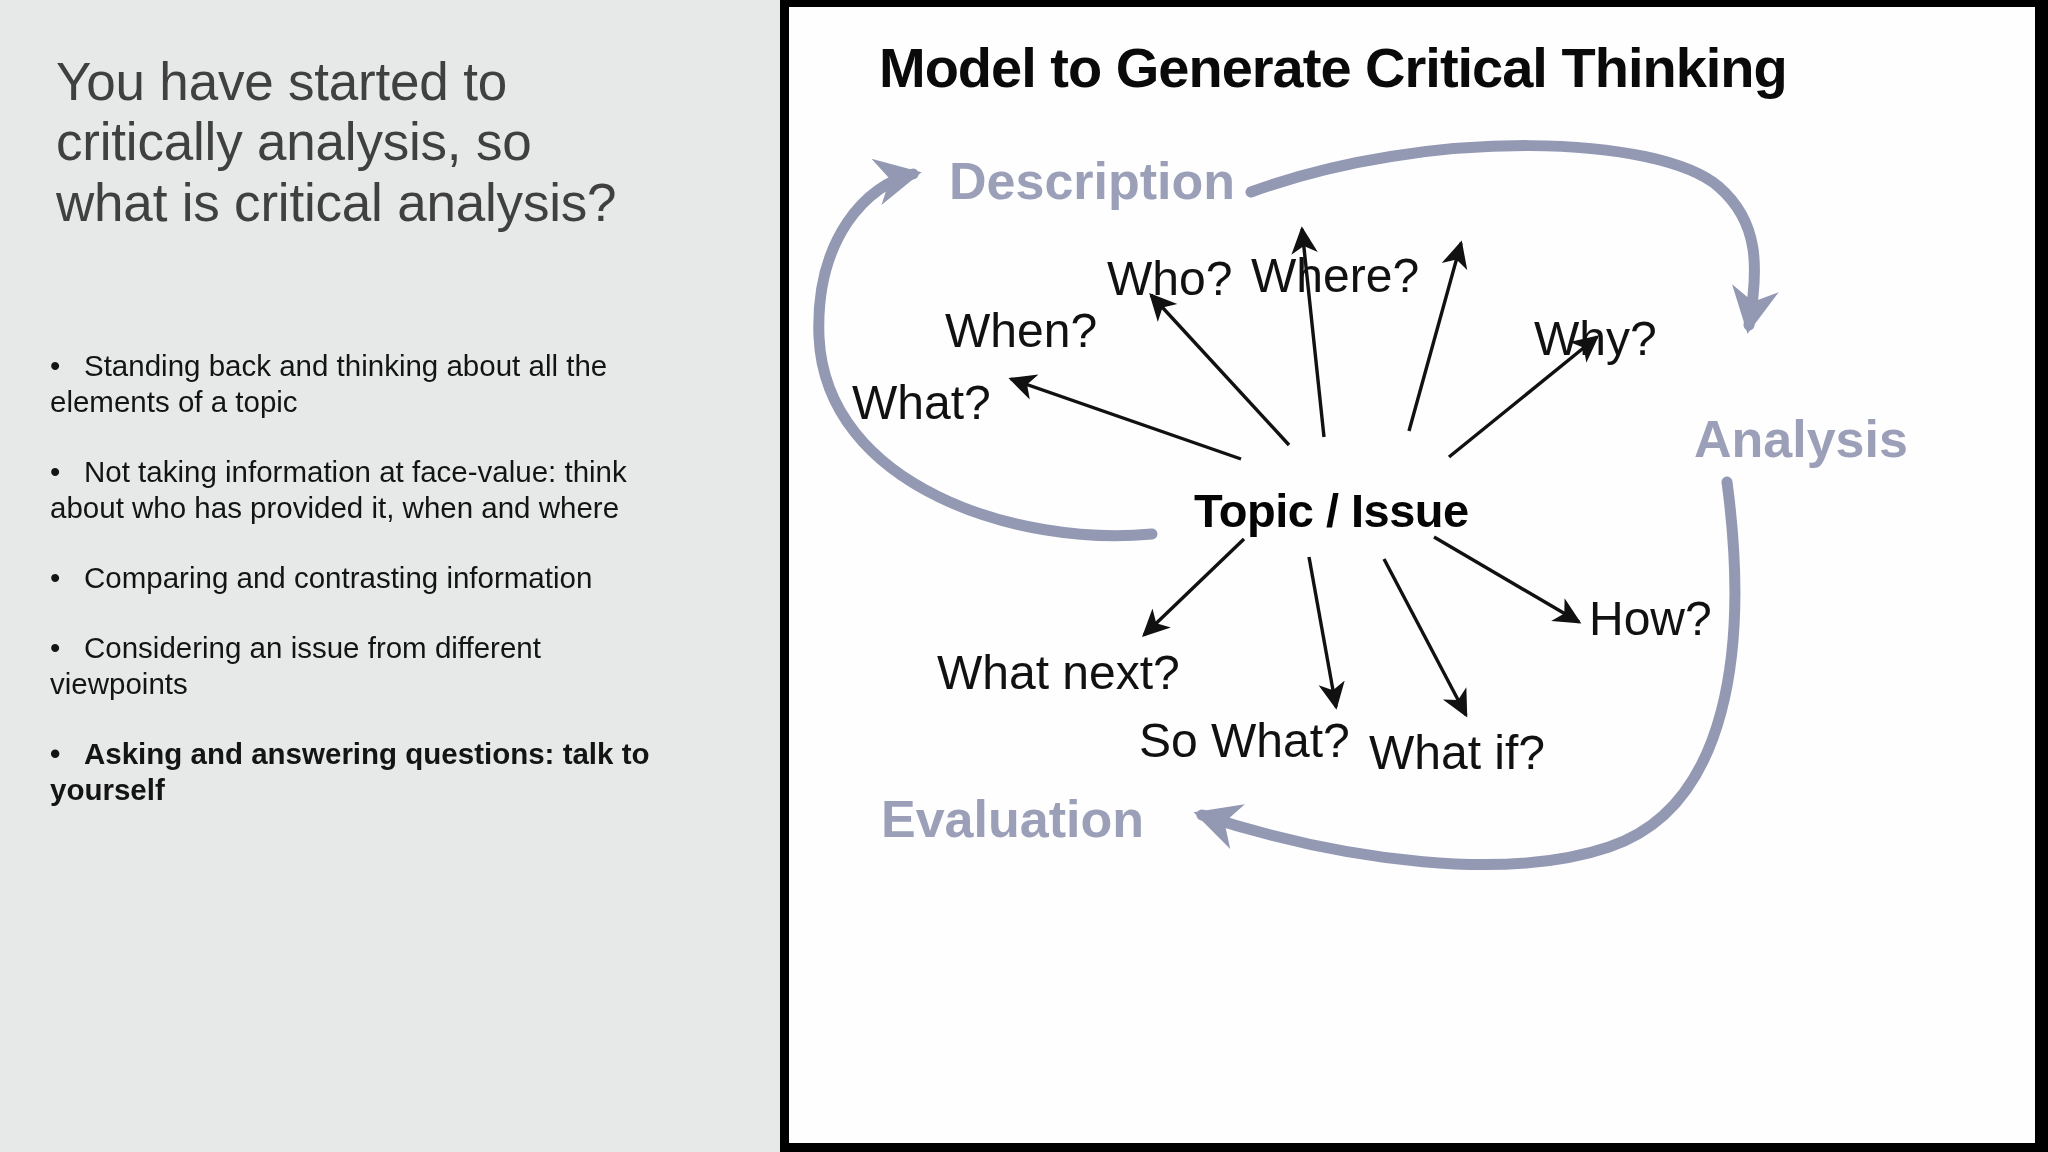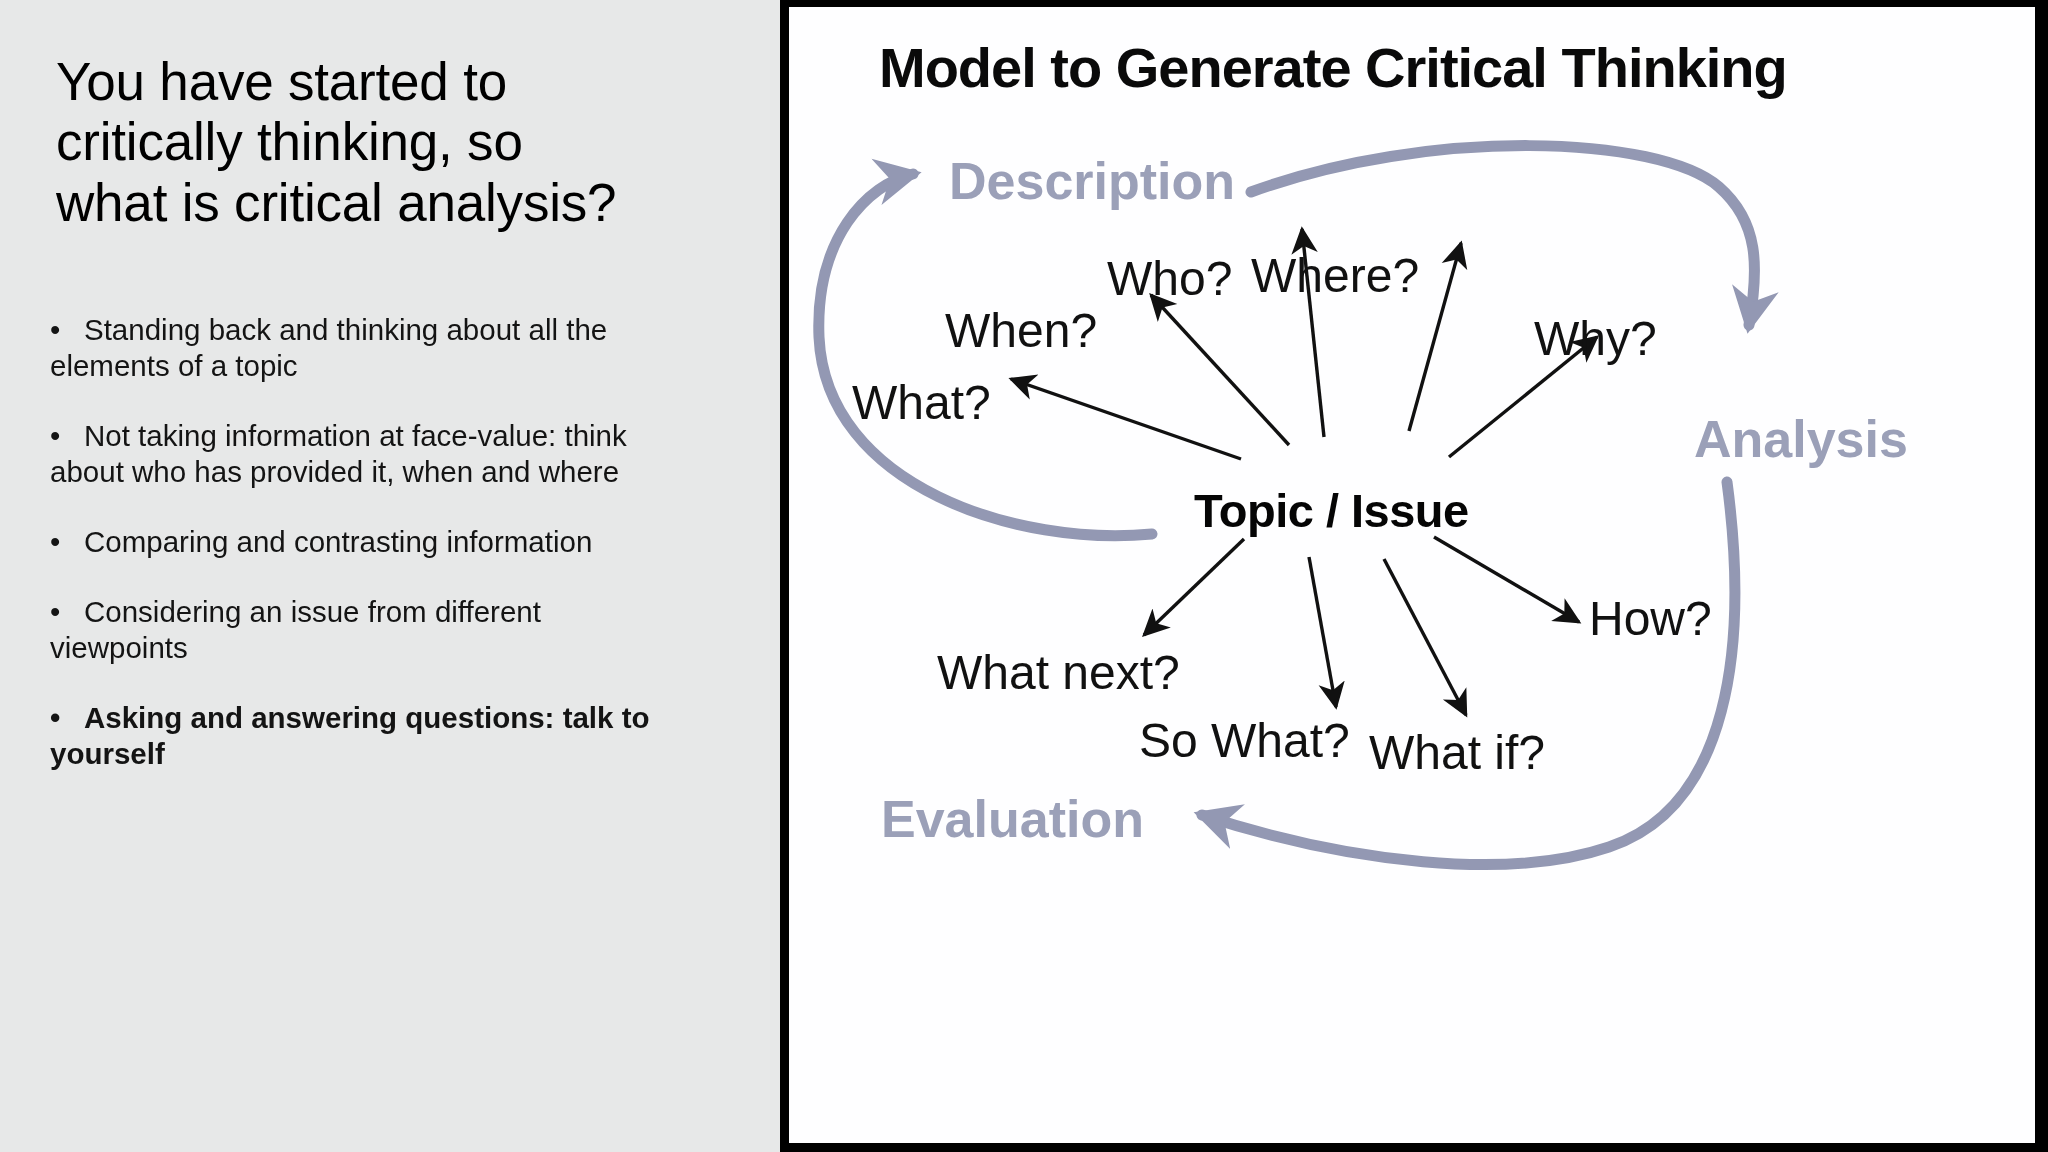--- a/index.html
+++ b/index.html
@@ -32,31 +32,31 @@
     box-sizing: border-box;
   }
 
   #headline {
     position: absolute;
     left: 56px;
     top: 52px;
     width: 680px;
     font-size: 53px;
     line-height: 1.14;
-    color: #000000;
+    color: #404040;
     font-weight: 400;
     letter-spacing: -0.2px;
     font-family: "Liberation Sans", sans-serif;
   }
   #headline .hl-line { display: block; white-space: nowrap; }
 
   #bullets {
     position: absolute;
     left: 50px;
-    top: 312px;
+    top: 348px;
     width: 700px;
   }
   .bullet {
     position: relative;
     margin-bottom: 34px;
     font-size: 29.5px;
     line-height: 1.22;
     color: #141414;
     width: 600px;
   }
@@ -145,21 +145,21 @@
 </style>
 </head>
 <body>
 
 <div id="slide">
 
   <div id="left-panel">
 
     <div id="headline">
       <span class="hl-line">You have started to</span>
-      <span class="hl-line">critically thinking, so</span>
+      <span class="hl-line">critically analysis, so</span>
       <span class="hl-line">what is critical analysis?</span>
     </div>
 
     <div id="bullets">
 
       <div class="bullet">
         <span class="dot">•</span><span class="btext">Standing back and thinking about all the elements of a topic</span>
       </div>
 
       <div class="bullet">

